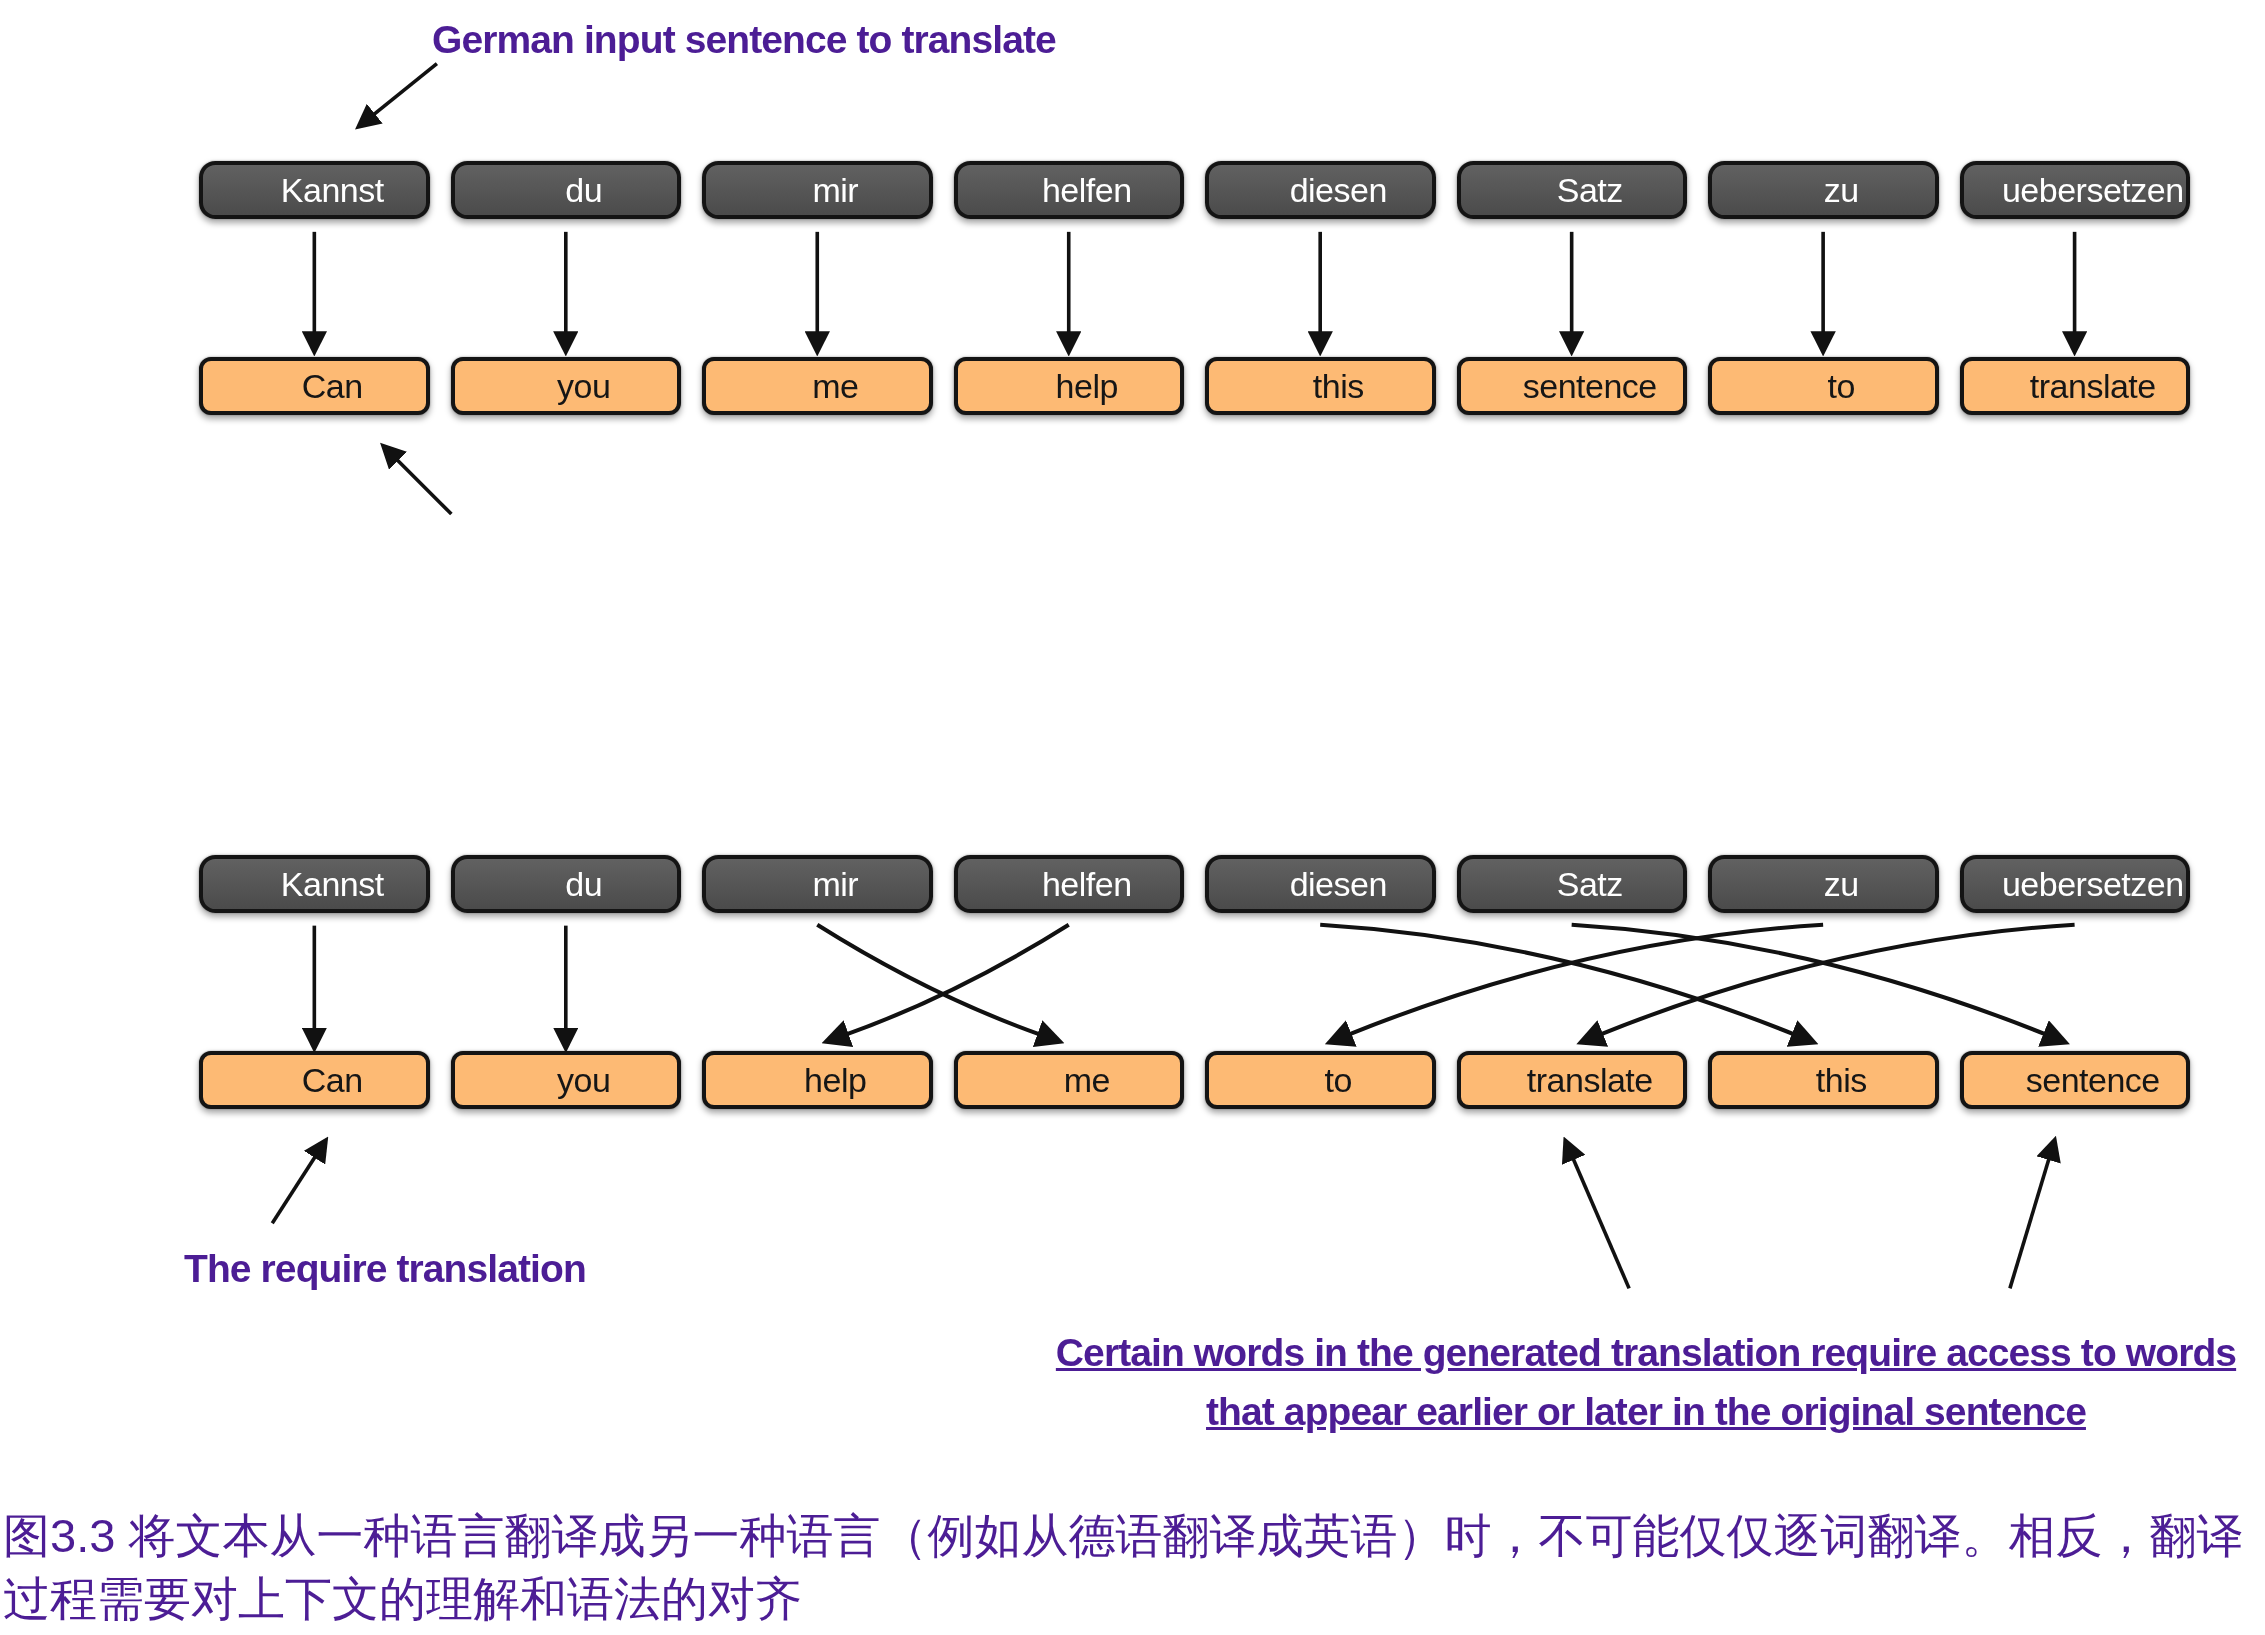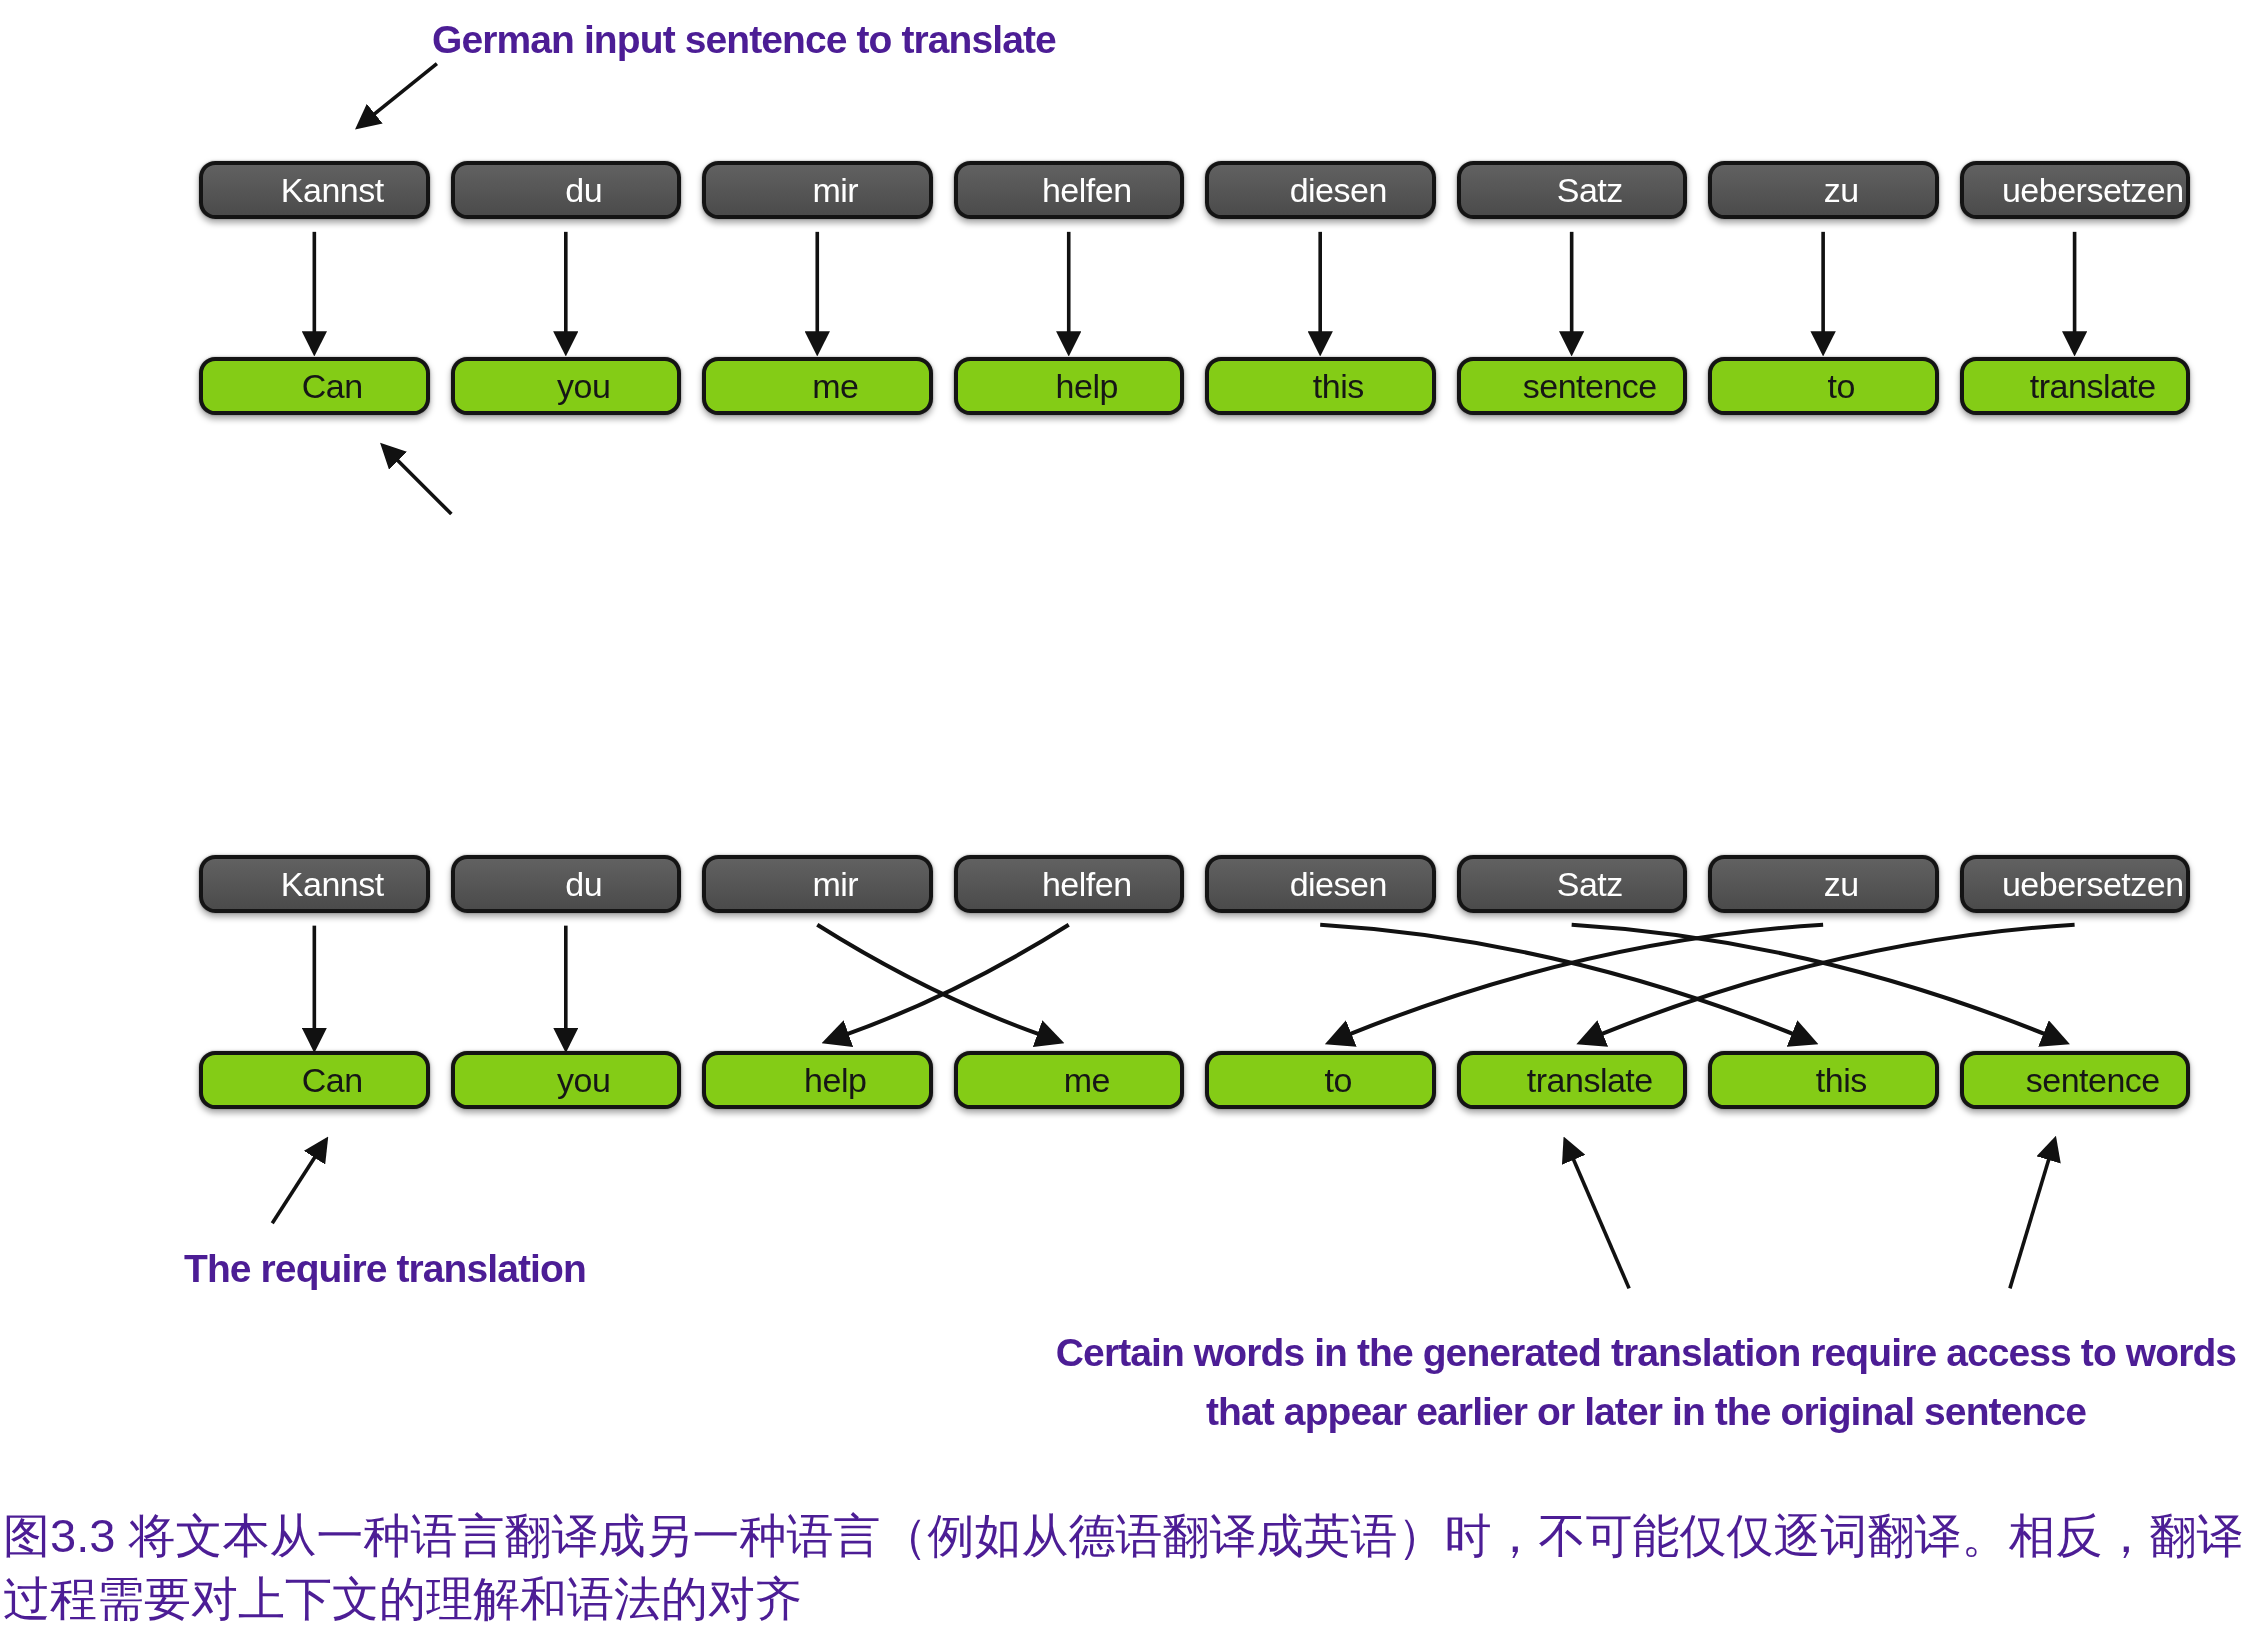--- a/index.html
+++ b/index.html
@@ -13,26 +13,26 @@
     display:flex;gap:21px;
   }
   .box{
     flex:1;display:flex;align-items:center;justify-content:center;
     border:4.5px solid #141414;border-radius:16.3px;box-sizing:border-box;
     font-size:34px;letter-spacing:-0.5px;
     box-shadow:0 3.6px 6.3px rgba(0,0,0,.35), 0 0 1.8px rgba(0,0,0,.4);
     padding-left:36px;
   }
   .german{background:linear-gradient(#616161,#4b4b4b);color:#ffffff;}
-  .english{background:#84cc16;color:#161616;}
+  .english{background:#fdba74;color:#161616;border-radius:12px;}
   .ann{
     position:absolute;font-weight:bold;font-size:39px;letter-spacing:-0.9px;
     color:#4c1d95;white-space:nowrap;
   }
-  #ann-context{left:1040px;top:1323px;width:1212px;text-align:center;line-height:59px;}
+  #ann-context{left:1040px;top:1323px;width:1212px;text-align:center;line-height:59px;text-decoration:underline;}
   .caption{
     position:absolute;left:3px;top:1504px;width:2252px;
     font-size:47px;line-height:63px;color:#4c1d95;
   }
 </style>
 </head>
 <body>
 
 <div class="canvas">
 

